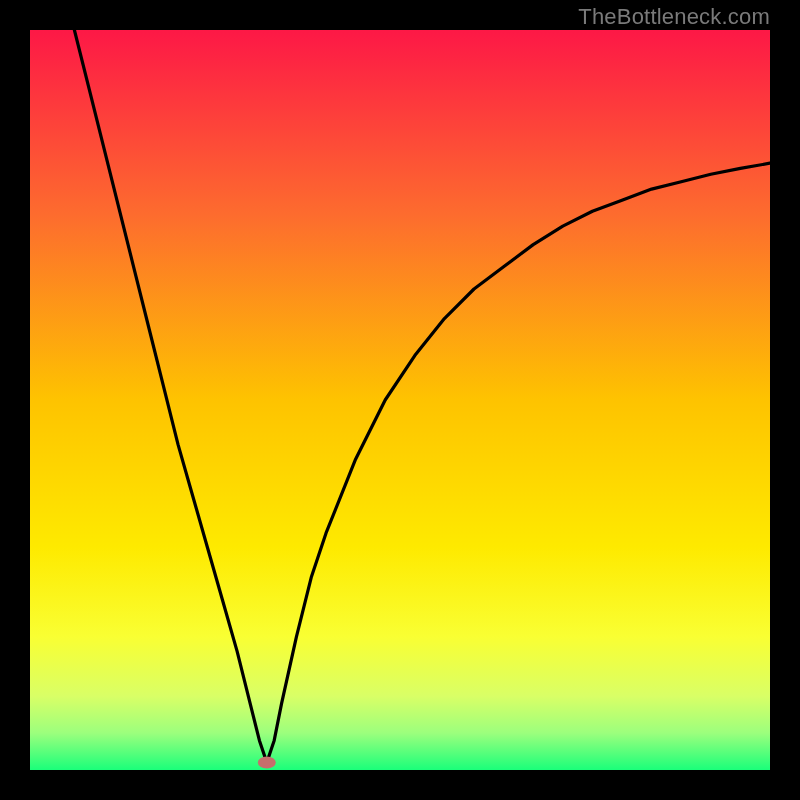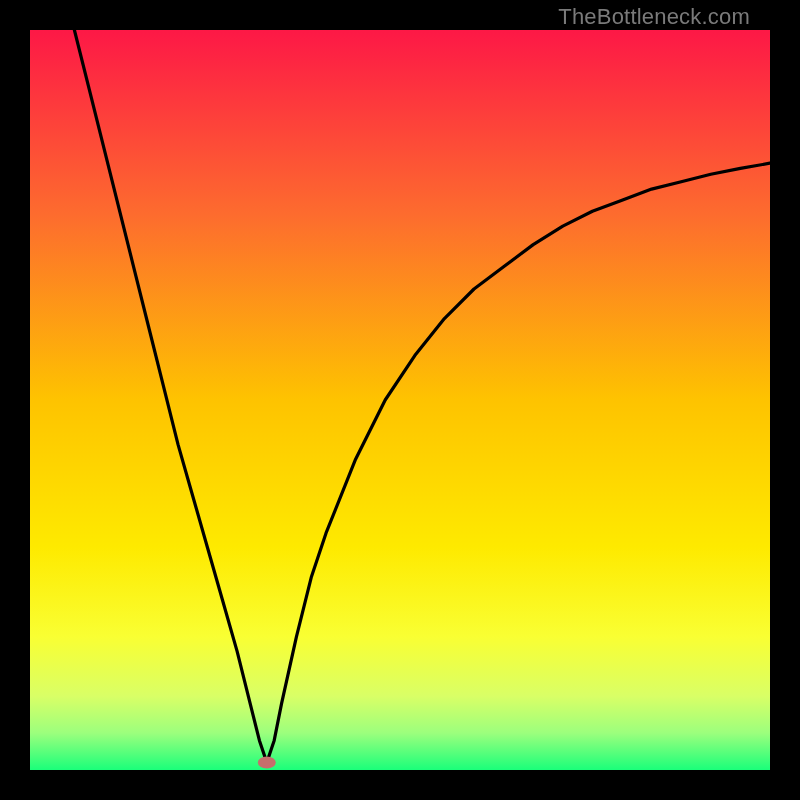--- a/index.html
+++ b/index.html
@@ -22,21 +22,21 @@
   .plot-area {
     position: absolute;
     left: 0;
     top: 0;
     width: 740px;
     height: 740px;
   }
   .watermark {
     position: absolute;
     top: 4px;
-    right: 50px;
+    right: 30px;
     color: #7a7a7a;
     font-size: 22px;
     font-weight: 500;
     letter-spacing: 0.2px;
   }
 </style>
 </head>
 <body>
 
 <div class="frame">

